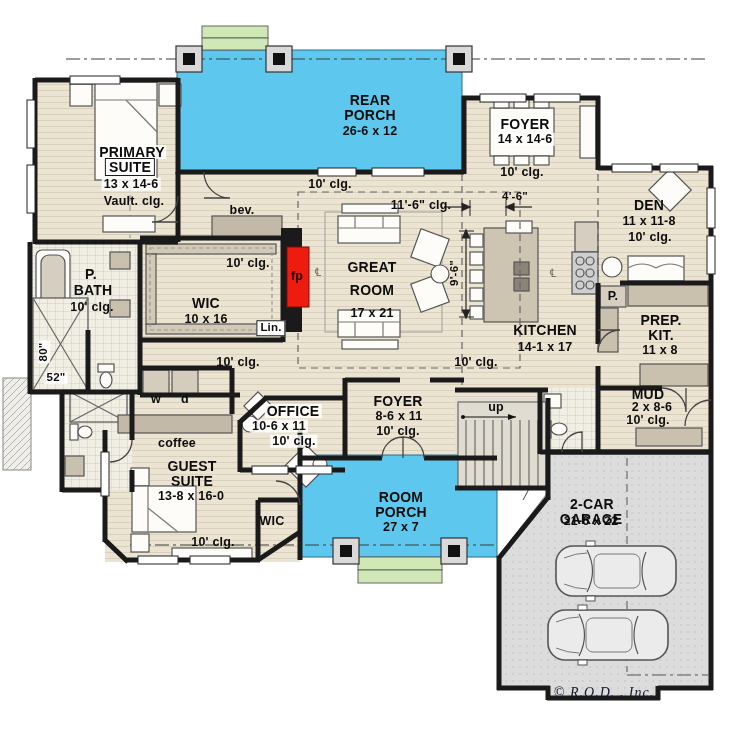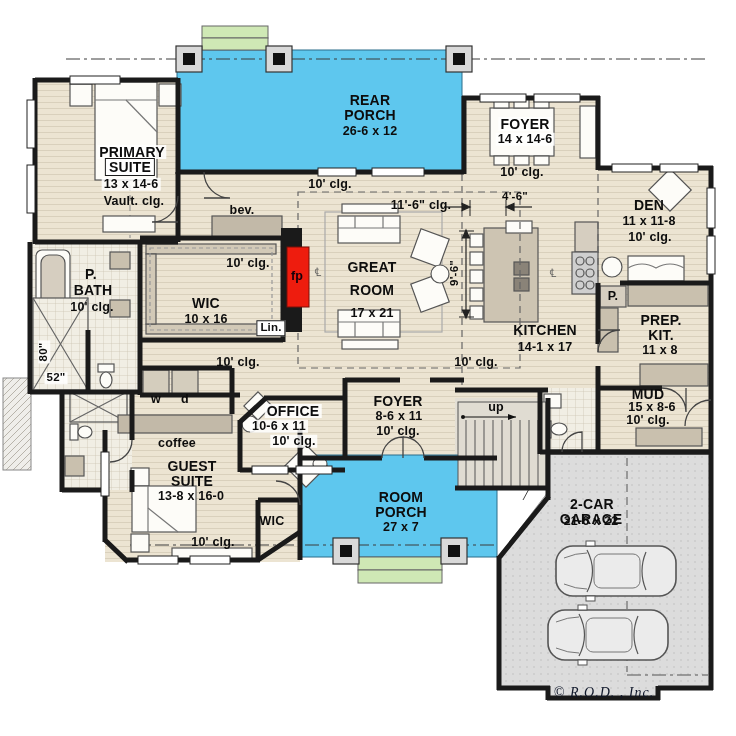--- a/index.html
+++ b/index.html
@@ -343,21 +343,21 @@
 
 <div class="lbl s13" style="left:545px;top:330px">KITCHEN</div>
 <div class="lbl s12" style="left:545px;top:347px">14-1 x 17</div>
 
 <div class="lbl s12" style="left:613px;top:296px">P.</div>
 <div class="lbl s13" style="left:661px;top:320px">PREP.</div>
 <div class="lbl s13" style="left:661px;top:335px">KIT.</div>
 <div class="lbl s12" style="left:660px;top:350px">11 x 8</div>
 
 <div class="lbl s13" style="left:648px;top:394px">MUD</div>
-<div class="lbl s12" style="left:652px;top:407px">15 x 8-6</div>
+<div class="lbl s12" style="left:652px;top:407px">2 x 8-6</div>
 <div class="lbl s12" style="left:648px;top:420px">10' clg.</div>
 
 <div class="lbl s12" style="left:156px;top:399px">w</div>
 <div class="lbl s12" style="left:185px;top:399px">d</div>
 <div class="lbl s12" style="left:177px;top:443px">coffee</div>
 
 <div class="lbl s12" style="left:496px;top:407px">up</div>
 
 <div class="lbl s13 whitebg" style="left:293px;top:411px">OFFICE</div>
 <div class="lbl s12 whitebg" style="left:279px;top:426px">10-6 x 11</div>

